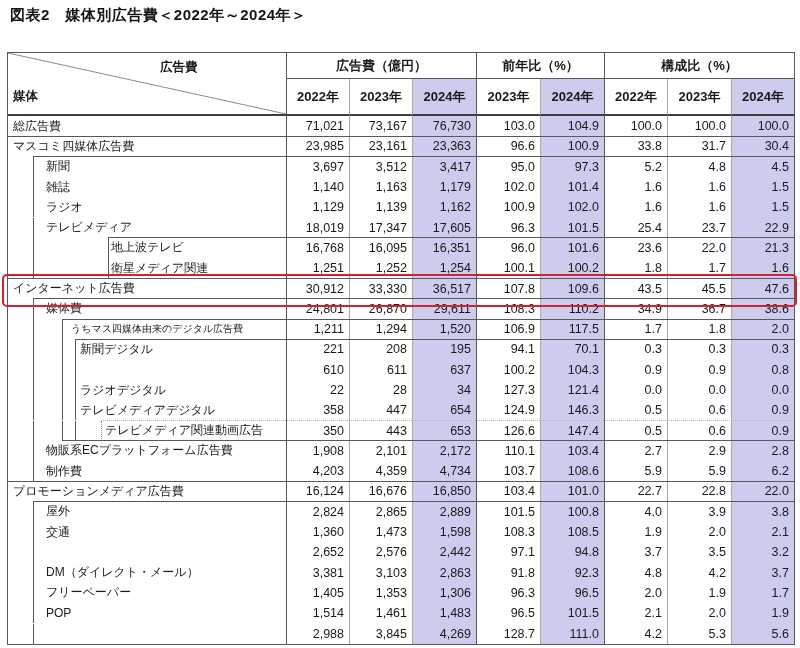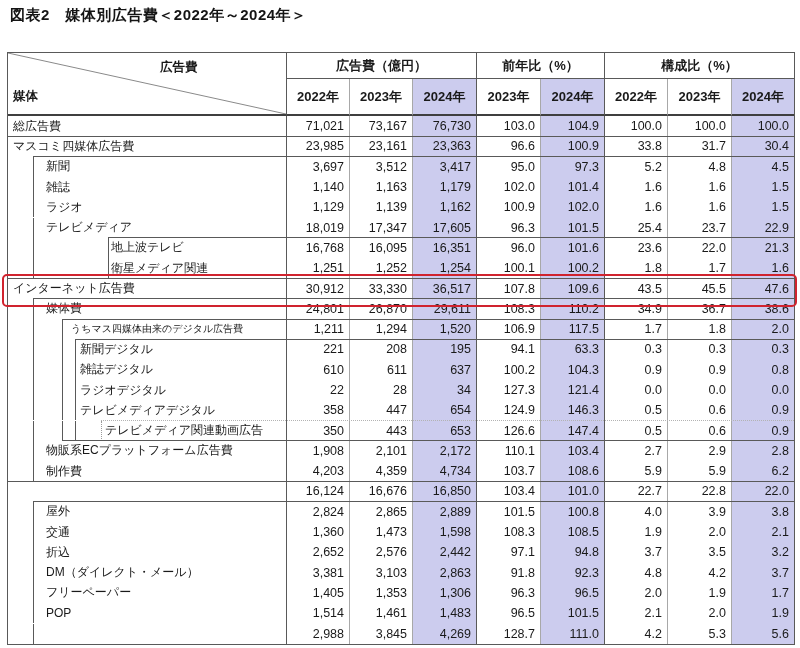--- a/index.html
+++ b/index.html
@@ -207,29 +207,28 @@
     <div class="cell num c7" style="grid-area: 13 / 8;">1.8</div>
     <div class="cell num c8" style="grid-area: 13 / 9;">2.0</div>
     <div class="vline" style="left: 25px; top: 266px; height: 20.3px;"></div>
     <div class="vline" style="left: 54px; top: 266px; height: 20.3px;"></div>
     <div class="sep" style="left: 54px; top: 265.5px;"></div>
     <div class="cell lab lv3" style="grid-area: 14 / 1; padding-left: 72px;">新聞デジタル</div>
     <div class="cell num c1" style="grid-area: 14 / 2; text-align: right;">221</div>
     <div class="cell num c2" style="grid-area: 14 / 3;">208</div>
     <div class="cell num c3" style="grid-area: 14 / 4;">195</div>
     <div class="cell num c4" style="grid-area: 14 / 5;">94.1</div>
-    <div class="cell num c5" style="grid-area: 14 / 6;">63.3</div>
+    <div class="cell num c5" style="grid-area: 14 / 6;">70.1</div>
     <div class="cell num c6" style="grid-area: 14 / 7;">0.3</div>
     <div class="cell num c7" style="grid-area: 14 / 8;">0.3</div>
     <div class="cell num c8" style="grid-area: 14 / 9;">0.3</div>
     <div class="vline" style="left: 25px; top: 286.3px; height: 20.3px;"></div>
     <div class="vline" style="left: 54px; top: 286.3px; height: 20.3px;"></div>
     <div class="vline" style="left: 67px; top: 286.3px; height: 20.3px;"></div>
     <div class="sep" style="left: 67px; top: 285.8px;"></div>
-    <div class="cell lab lv3" style="grid-area: 15 / 1; padding-left: 72px;">雑誌デジタル</div>
     <div class="cell num c1" style="grid-area: 15 / 2;">610</div>
     <div class="cell num c2" style="grid-area: 15 / 3;">611</div>
     <div class="cell num c3" style="grid-area: 15 / 4;">637</div>
     <div class="cell num c4" style="grid-area: 15 / 5;">100.2</div>
     <div class="cell num c5" style="grid-area: 15 / 6;">104.3</div>
     <div class="cell num c6" style="grid-area: 15 / 7;">0.9</div>
     <div class="cell num c7" style="grid-area: 15 / 8;">0.9</div>
     <div class="cell num c8" style="grid-area: 15 / 9;">0.8</div>
     <div class="vline" style="left: 25px; top: 306.6px; height: 20.3px;"></div>
     <div class="vline" style="left: 54px; top: 306.6px; height: 20.3px;"></div>
@@ -286,20 +285,21 @@
     <div class="cell lab lv1" style="grid-area: 20 / 1; padding-left: 38px;">制作費</div>
     <div class="cell num c1" style="grid-area: 20 / 2;">4,203</div>
     <div class="cell num c2" style="grid-area: 20 / 3;">4,359</div>
     <div class="cell num c3" style="grid-area: 20 / 4;">4,734</div>
     <div class="cell num c4" style="grid-area: 20 / 5;">103.7</div>
     <div class="cell num c5" style="grid-area: 20 / 6;">108.6</div>
     <div class="cell num c6" style="grid-area: 20 / 7;">5.9</div>
     <div class="cell num c7" style="grid-area: 20 / 8;">5.9</div>
     <div class="cell num c8" style="grid-area: 20 / 9;">6.2</div>
     <div class="vline" style="left: 25px; top: 408.1px; height: 20.3px;"></div>
+    <div class="cell lab lv0" style="grid-area: 21 / 1; padding-left: 5px;">プロモーションメディア広告費</div>
     <div class="cell num c1" style="grid-area: 21 / 2;">16,124</div>
     <div class="cell num c2" style="grid-area: 21 / 3;">16,676</div>
     <div class="cell num c3" style="grid-area: 21 / 4;">16,850</div>
     <div class="cell num c4" style="grid-area: 21 / 5;">103.4</div>
     <div class="cell num c5" style="grid-area: 21 / 6;">101.0</div>
     <div class="cell num c6" style="grid-area: 21 / 7;">22.7</div>
     <div class="cell num c7" style="grid-area: 21 / 8;">22.8</div>
     <div class="cell num c8" style="grid-area: 21 / 9;">22.0</div>
     <div class="sep" style="left: 0px; top: 427.9px;"></div>
     <div class="cell lab lv1" style="grid-area: 22 / 1; padding-left: 38px;">屋外</div>
@@ -316,21 +316,20 @@
     <div class="cell lab lv1" style="grid-area: 23 / 1; padding-left: 38px;">交通</div>
     <div class="cell num c1" style="grid-area: 23 / 2;">1,360</div>
     <div class="cell num c2" style="grid-area: 23 / 3;">1,473</div>
     <div class="cell num c3" style="grid-area: 23 / 4;">1,598</div>
     <div class="cell num c4" style="grid-area: 23 / 5;">108.3</div>
     <div class="cell num c5" style="grid-area: 23 / 6;">108.5</div>
     <div class="cell num c6" style="grid-area: 23 / 7;">1.9</div>
     <div class="cell num c7" style="grid-area: 23 / 8;">2.0</div>
     <div class="cell num c8" style="grid-area: 23 / 9;">2.1</div>
     <div class="vline" style="left: 25px; top: 469px; height: 20.3px;"></div>
-    <div class="cell lab lv1" style="grid-area: 24 / 1; padding-left: 38px;">折込</div>
     <div class="cell num c1" style="grid-area: 24 / 2;">2,652</div>
     <div class="cell num c2" style="grid-area: 24 / 3;">2,576</div>
     <div class="cell num c3" style="grid-area: 24 / 4;">2,442</div>
     <div class="cell num c4" style="grid-area: 24 / 5;">97.1</div>
     <div class="cell num c5" style="grid-area: 24 / 6;">94.8</div>
     <div class="cell num c6" style="grid-area: 24 / 7;">3.7</div>
     <div class="cell num c7" style="grid-area: 24 / 8;">3.5</div>
     <div class="cell num c8" style="grid-area: 24 / 9;">3.2</div>
     <div class="vline" style="left: 25px; top: 489.3px; height: 20.3px;"></div>
     <div class="cell lab lv1" style="grid-area: 25 / 1; padding-left: 38px;">DM（ダイレクト・メール）</div>

